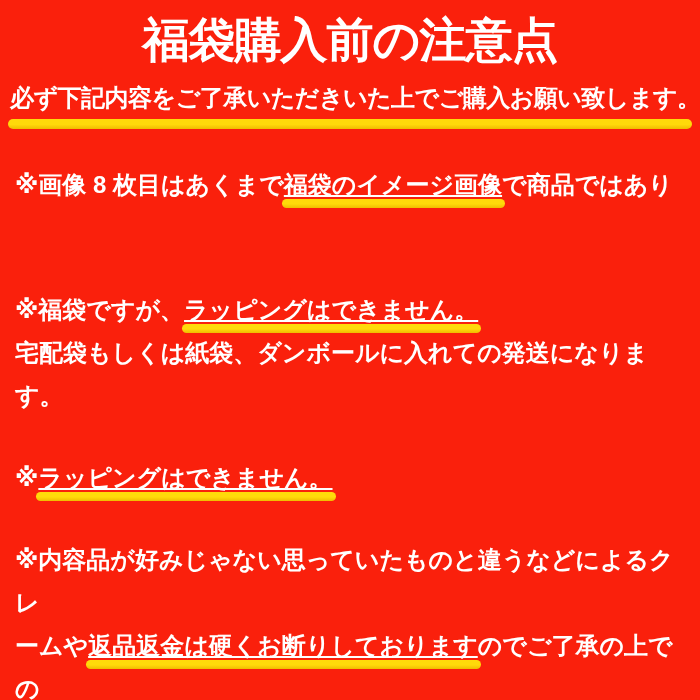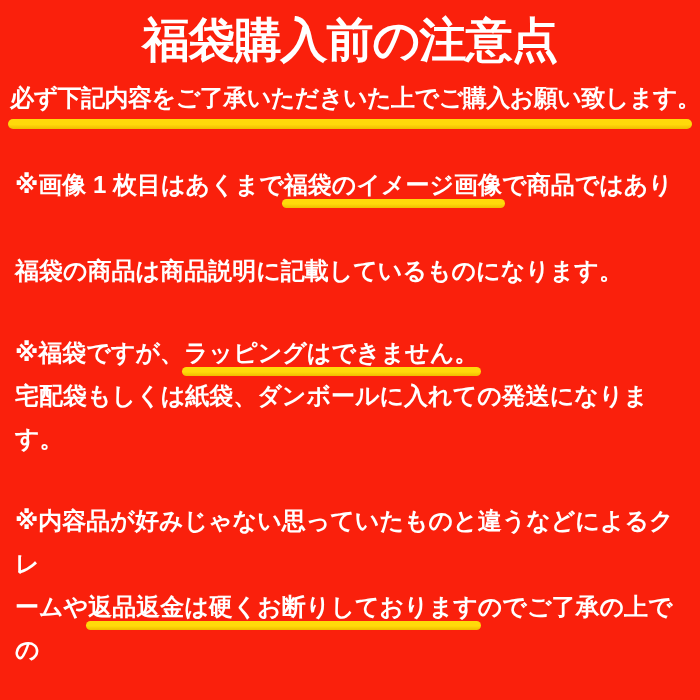--- a/index.html
+++ b/index.html
@@ -44,20 +44,21 @@
   .para {
     margin: 39px 8px 0 15px;
     font-size: 24px;
     line-height: 43px;
     letter-spacing: 0;
   }
   .para.first { margin-top: 34px; }
   .u {
     position: relative;
     display: inline-block;
+    text-decoration: underline;
   }
   .u::after {
     content: "";
     position: absolute;
     left: -2px;
     right: -3px;
     bottom: -2px;
     height: 9px;
     border-radius: 5px;
     background: linear-gradient(180deg, var(--underline-top) 55%, var(--underline-bottom));
@@ -68,30 +69,32 @@
 
 <div class="canvas">
 
   <div class="title">福袋購入前の注意点</div>
 
   <div class="lead">必ず下記内容をご了承いただきいた上でご購入お願い致します。</div>
 
   <div class="lead-bar"></div>
 
   <div class="para first">
-    <span>※画像 1 枚目はあくまで</span><span class="u">福袋のイメージ画像</span><span>で商品ではあり</span><br>
+    <span>※画像 8 枚目はあくまで</span><span class="u">福袋のイメージ画像</span><span>で商品ではあり</span><br>
     <br>
-    <span>福袋の商品は商品説明に記載しているものになります。</span>
   </div>
 
   <div class="para">
     <span>※福袋ですが、</span><span class="u">ラッピングはできません。</span><br>
     <span>宅配袋もしくは紙袋、ダンボールに入れての発送になります。</span>
   </div>
 
+  <div class="para">
+    <span>※</span><span class="u">ラッピングはできません。</span>
+  </div>
 
   <div class="para">
     <span>※内容品が好みじゃない思っていたものと違うなどによるクレ</span><br>
     <span>ームや</span><span class="u">返品返金は硬くお断りしております</span><span>のでご了承の上での</span><br>
     
   </div>
 
 </div>
 
 </body></html>

